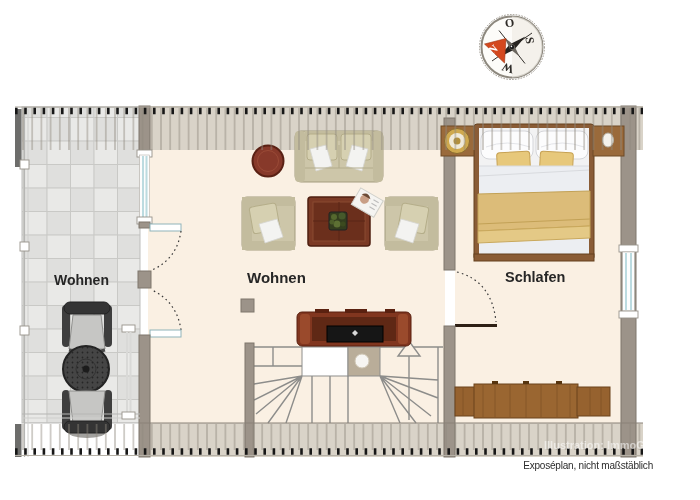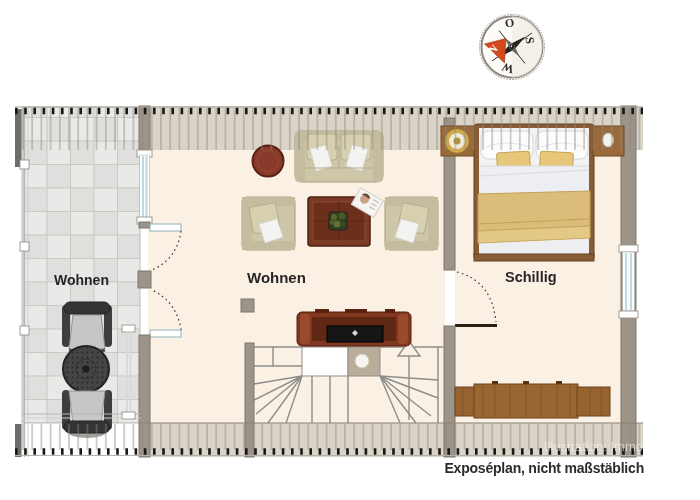--- a/index.html
+++ b/index.html
@@ -12,22 +12,22 @@
   .sline{stroke:#8d8d8b;stroke-width:1.4;fill:none;}
   .arc{stroke:#3a3a3a;stroke-width:1.2;fill:none;stroke-dasharray:1.6 3.2;}
   .win{stroke:var(--window,#bcdbe0);stroke-width:2;}
   .cap{fill:#ffffff;stroke:#98938b;stroke-width:0.9;}
   .txt{position:absolute;color:var(--ink,#262626);white-space:nowrap;}
   .title{left:32px;top:30px;font-size:15.5px;font-weight:700;letter-spacing:.2px;}
   .room-label{font-weight:700;}
   .lbl-balkon{left:54px;top:272px;font-size:14px;}
   .lbl-wohnen{left:247px;top:250px;font-size:15px;margin-top:19px;}
   .lbl-schlafen{left:505px;top:269px;font-size:14.5px;}
-  .caption{right:56px;top:460px;font-size:14px;font-weight:700;letter-spacing:-.2px;color:#2b2b2b;}
-  .watermark{left:544px;top:439px;font-size:13px;font-weight:400;color:rgba(255,255,255,.55);}
+  .caption{right:47px;top:460px;font-size:10px;font-weight:400;letter-spacing:-.2px;color:#2b2b2b;}
+  .watermark{left:544px;top:439px;font-size:11px;font-weight:700;color:rgba(255,255,255,.55);}
   #compass{position:absolute;left:478px;top:13px;width:68px;height:68px;}
   #compass .cl{position:absolute;font-family:"Liberation Serif",serif;font-size:12px;
                font-weight:600;color:#2f2c28;}
   #compass .cl-o{left:27px;top:3px;transform:rotate(-8deg);}
   #compass .cl-s{left:48px;top:20px;transform:rotate(84deg);}
   #compass .cl-w{left:24px;top:47px;transform:rotate(197deg);}
   #compass .cl-n{left:11px;top:30px;transform:rotate(-41deg);color:#fff;font-size:11px;font-weight:700;}
 </style>
 </head>
 <body>
@@ -262,21 +262,21 @@
   </g>
   <g>
     <rect x="15" y="424" width="628" height="26" fill="url(#vl)" opacity="0.8"></rect>
     <line x1="15" y1="451.5" x2="643" y2="451.5" stroke="#171717" stroke-width="6.5" stroke-dasharray="2.6 6.6"></line>
     <line x1="15" y1="455.5" x2="643" y2="455.5" stroke="#b5b0a6"></line>
   </g>
 </svg>
 
 <div class="txt room-label lbl-balkon">Wohnen</div>
 <div class="txt room-label lbl-wohnen">Wohnen</div>
-<div class="txt room-label lbl-schlafen">Schillig</div>
+<div class="txt room-label lbl-schlafen">Schlafen</div>
 <div class="txt caption" style="position:absolute;">Exposéplan, nicht maßstäblich</div>
 <div class="txt watermark">Illustration: ImmoGrafik</div>
 
 <div id="compass">
   <svg width="68" height="68" viewBox="0 0 68 68">
     <circle cx="34" cy="34" r="32.5" fill="none" stroke="#9a948a" stroke-width="1" stroke-dasharray="1.6 1.3"></circle>
     <circle cx="34" cy="34" r="30.5" fill="#fdfcf9" stroke="#8d887e" stroke-width="2"></circle>
     <path d="M34 3.5 A30.5 30.5 0 0 1 34 64.5 Z" fill="#f0ede5" opacity="0.7"></path>
     <line x1="14" y1="48" x2="54" y2="20" stroke="#33302c" stroke-width="1"></line>
     <line x1="21" y1="17.5" x2="47" y2="50.5" stroke="#33302c" stroke-width="1"></line>

